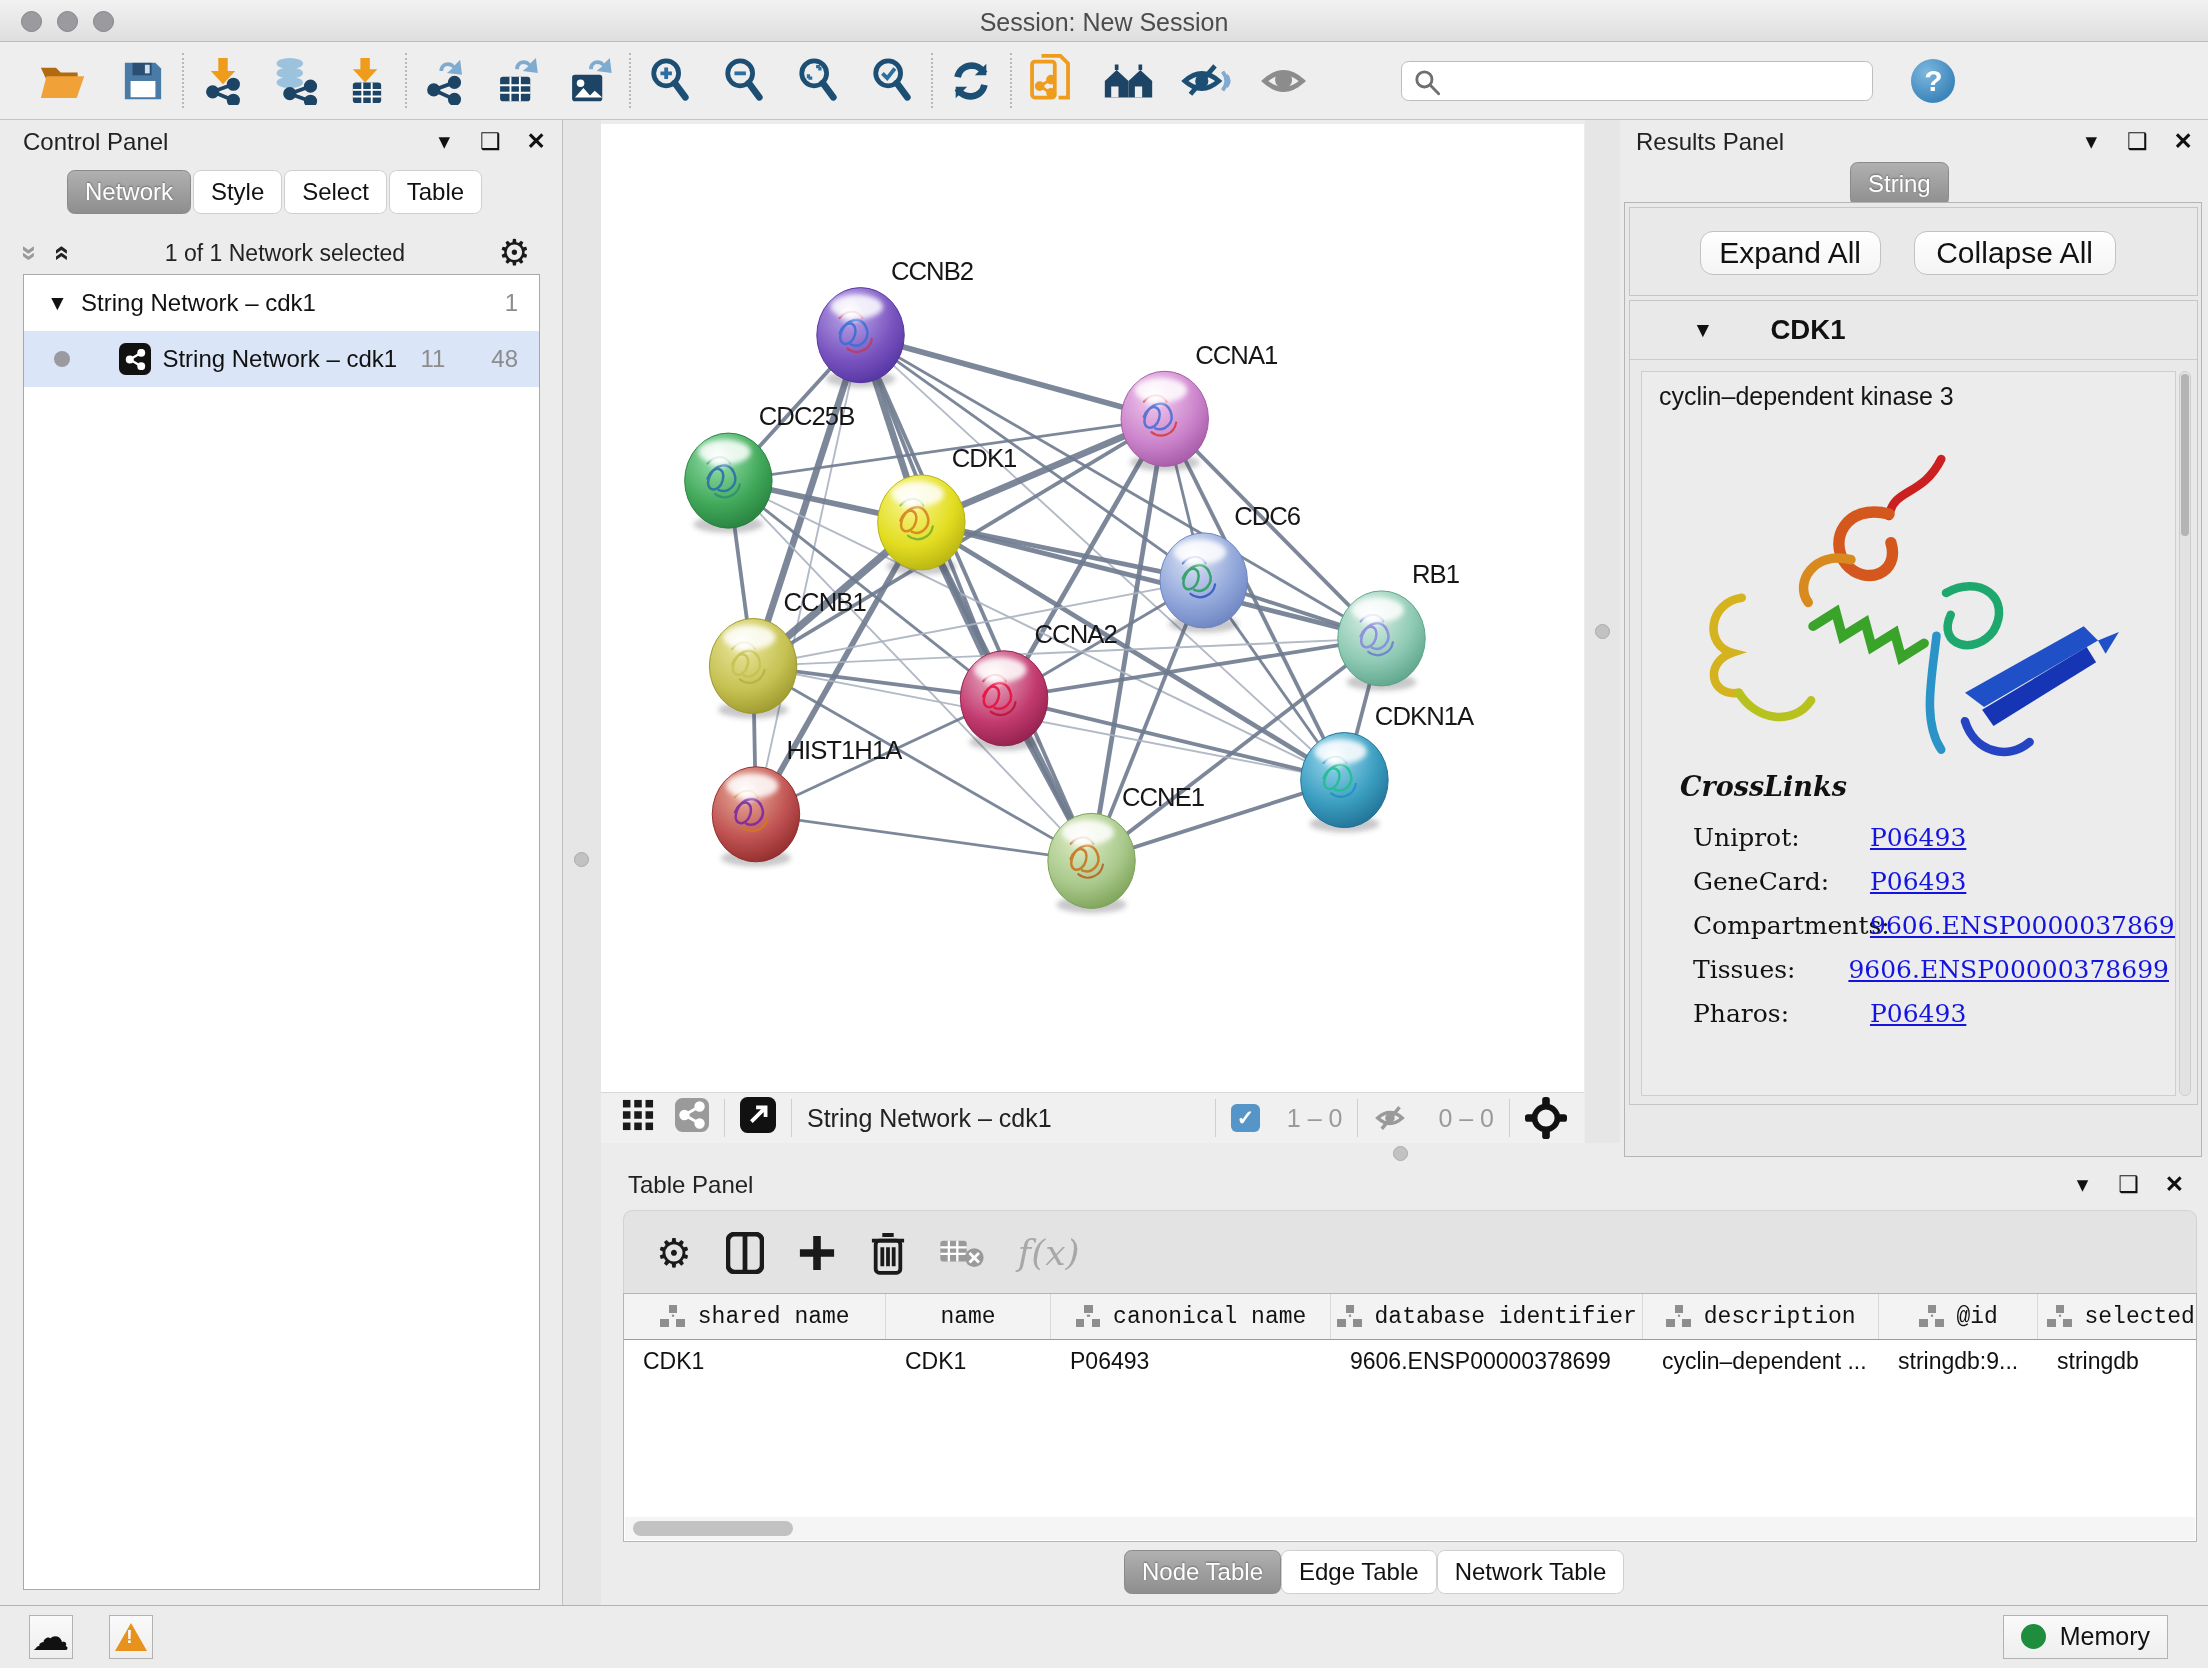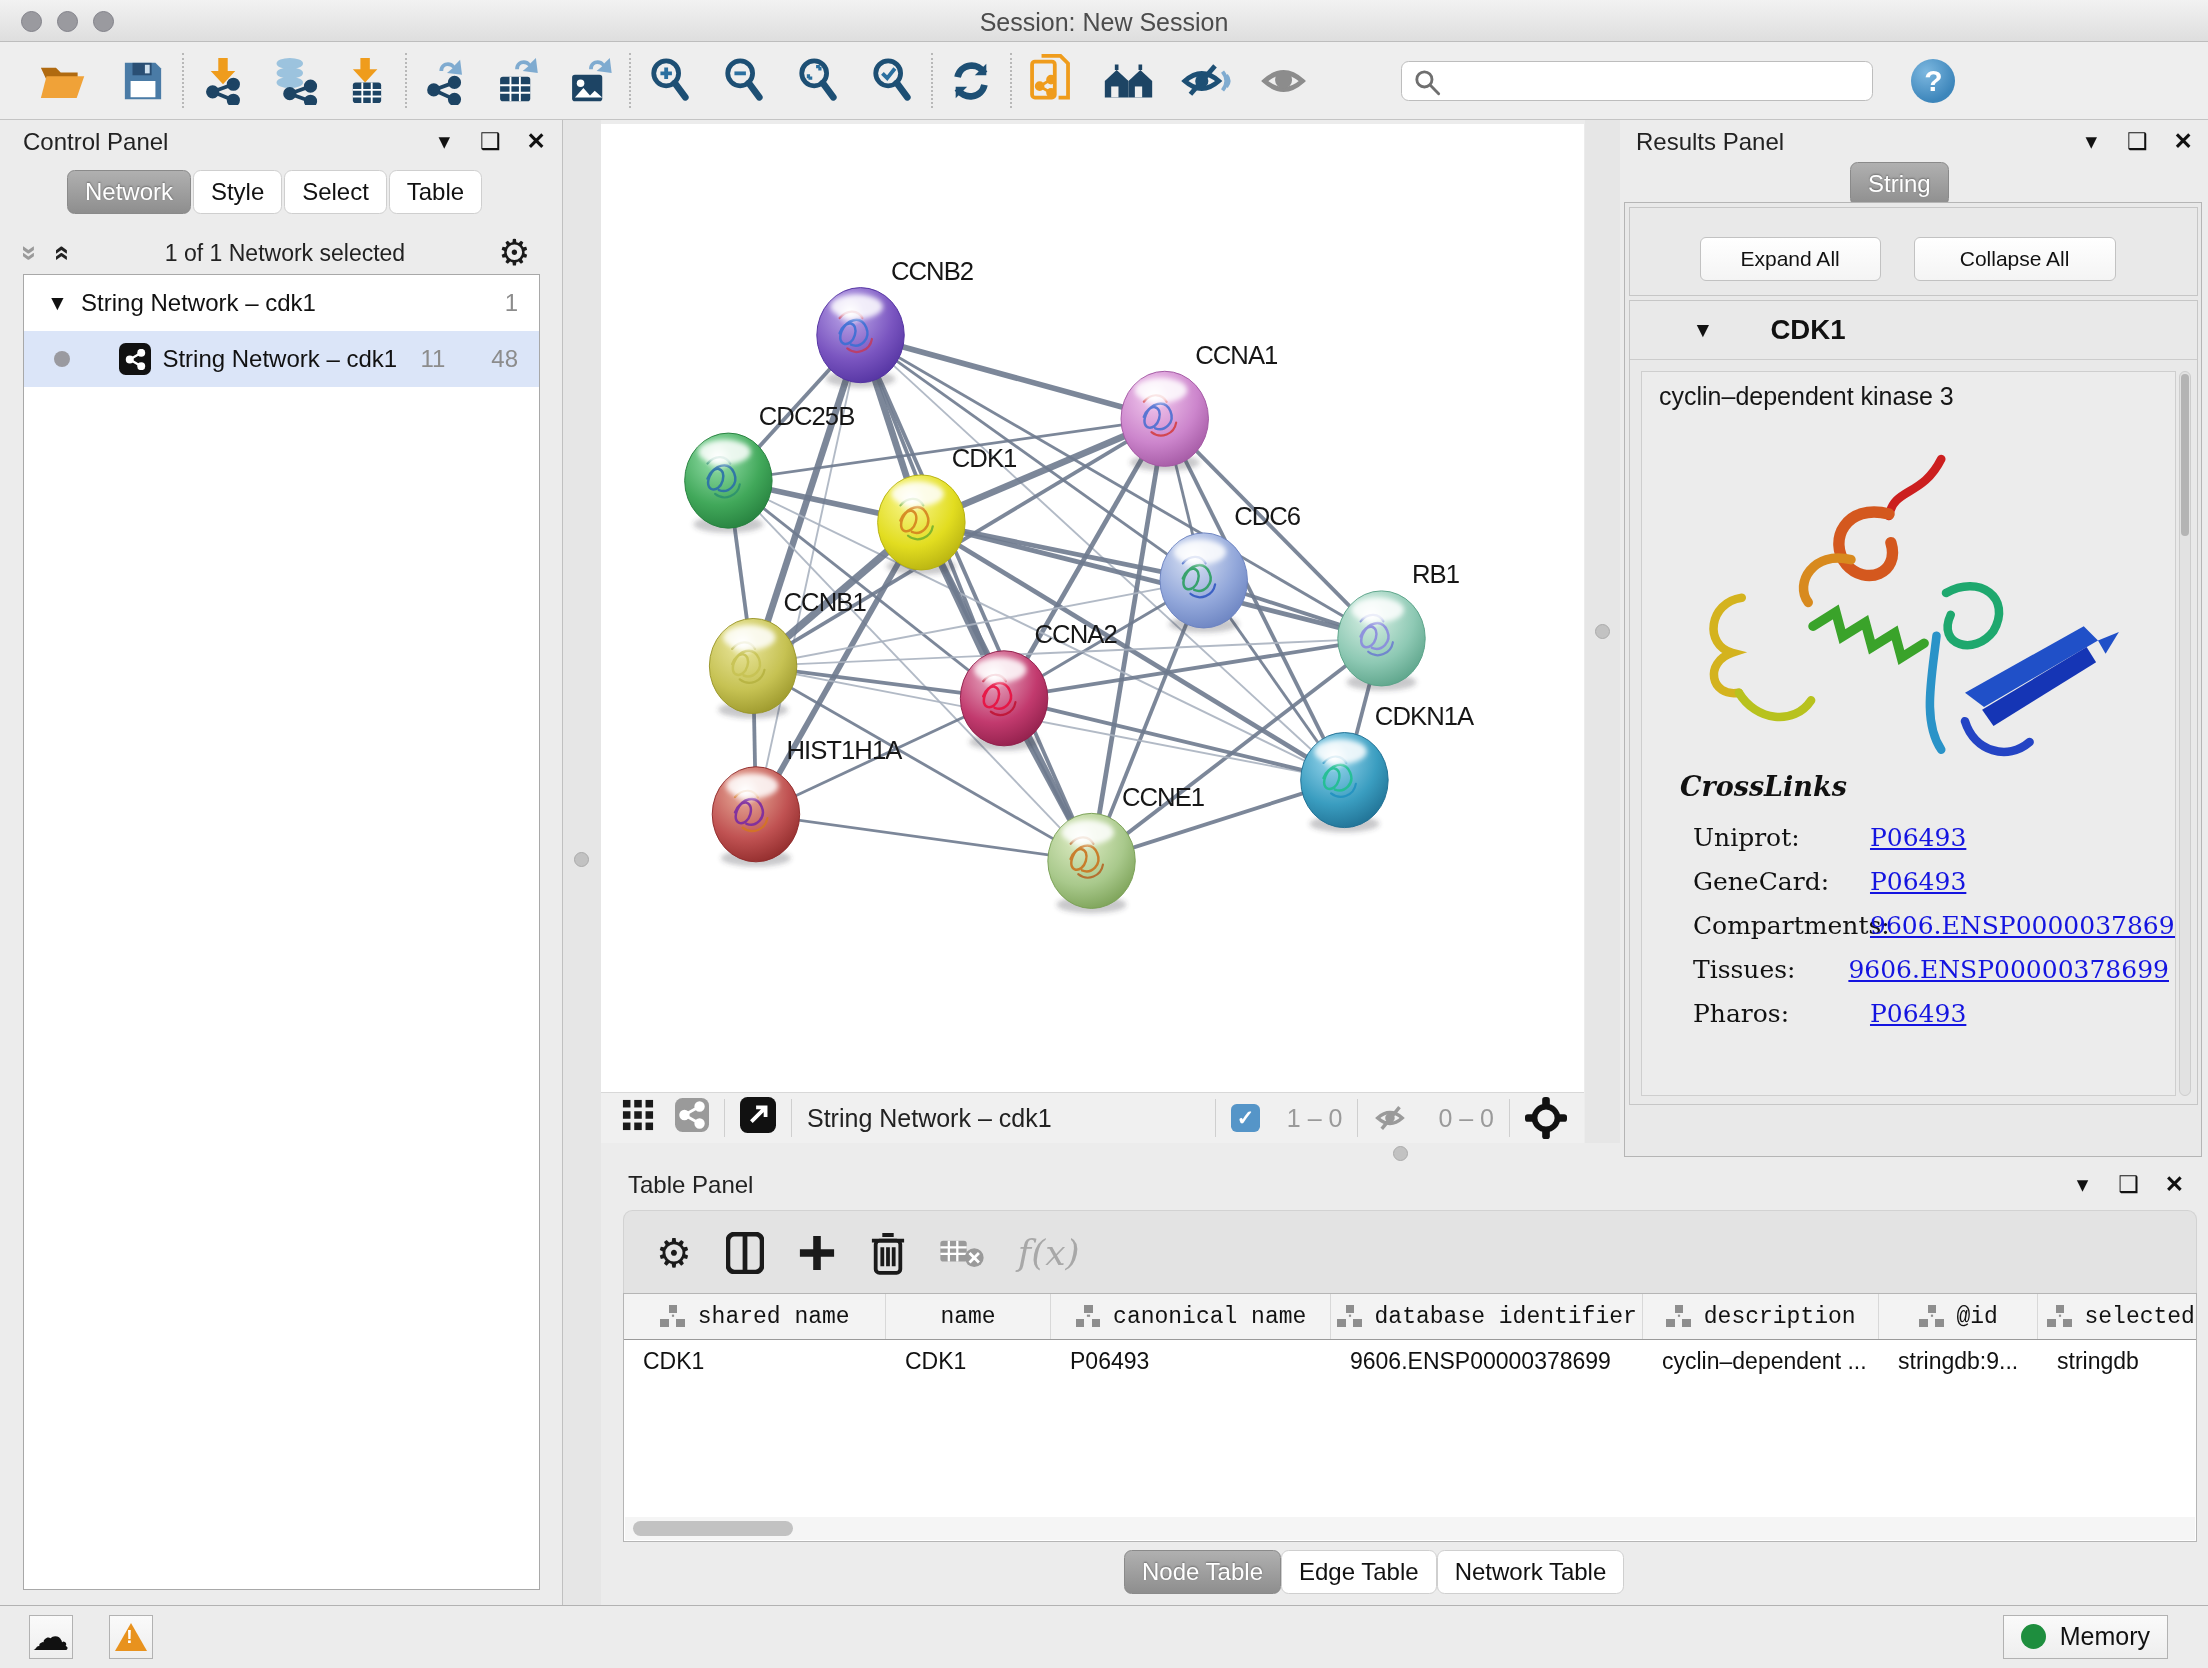--- a/index.html
+++ b/index.html
@@ -72,22 +72,22 @@
   .count-gray{color:#9a9a9a;font-size:25px;margin-left:27px;}
   .checkbox-blue{width:28.5px;height:28.5px;border-radius:5.7px;background:#5595c8;color:#fff;
     font-size:21px;font-weight:bold;display:flex;align-items:center;justify-content:center;}
   .node-label{font-size:27px;fill:#161616;letter-spacing:-1px;}
 
   
   #results-panel{left:1620px;top:120px;width:589px;height:1043px;background:#ececec;}
   #rp-tab{left:230px;top:42px;}
   #rp-outer{left:3.8px;top:82px;width:578px;height:955px;background:#e9e9e9;border:1px solid #b5b5b5;}
   .rp-box{position:absolute;border:1px solid #c6c6c6;}
-  .btn{background:linear-gradient(#ffffff,#f4f4f4);border:1px solid #c2c2c2;border-radius:6px;
-    font-size:21px;color:#111;display:flex;align-items:center;justify-content:center;margin-top:6px;}
+  .btn{background:linear-gradient(#ffffff,#f4f4f4);border:1px solid #c2c2c2;border-radius:13px;
+    font-size:30px;color:#111;display:flex;align-items:center;justify-content:center;}
   #rp-gene-row{position:absolute;left:0;top:0;width:100%;height:59px;border-bottom:1px solid #cccccc;
     display:flex;align-items:center;}
   #rp-gene{font-size:27.6px;font-weight:bold;}
   #rp-inner{position:absolute;left:11.4px;top:70px;width:535px;height:725px;border:1px solid #cecece;
     background:#ececec;overflow:hidden;}
   #rp-desc{position:absolute;left:17px;top:9.5px;font-size:25px;color:#151515;}
   #crosslinks-header{position:absolute;left:38px;top:399px;
     font-family:"DejaVu Serif",serif;font-weight:bold;font-size:27px;font-style:italic;}
   #crosslinks-rows{position:absolute;left:51px;top:443px;width:476px;}
   .cl-row{height:44px;display:flex;align-items:center;font-family:"DejaVu Serif",serif;font-size:25px;}

